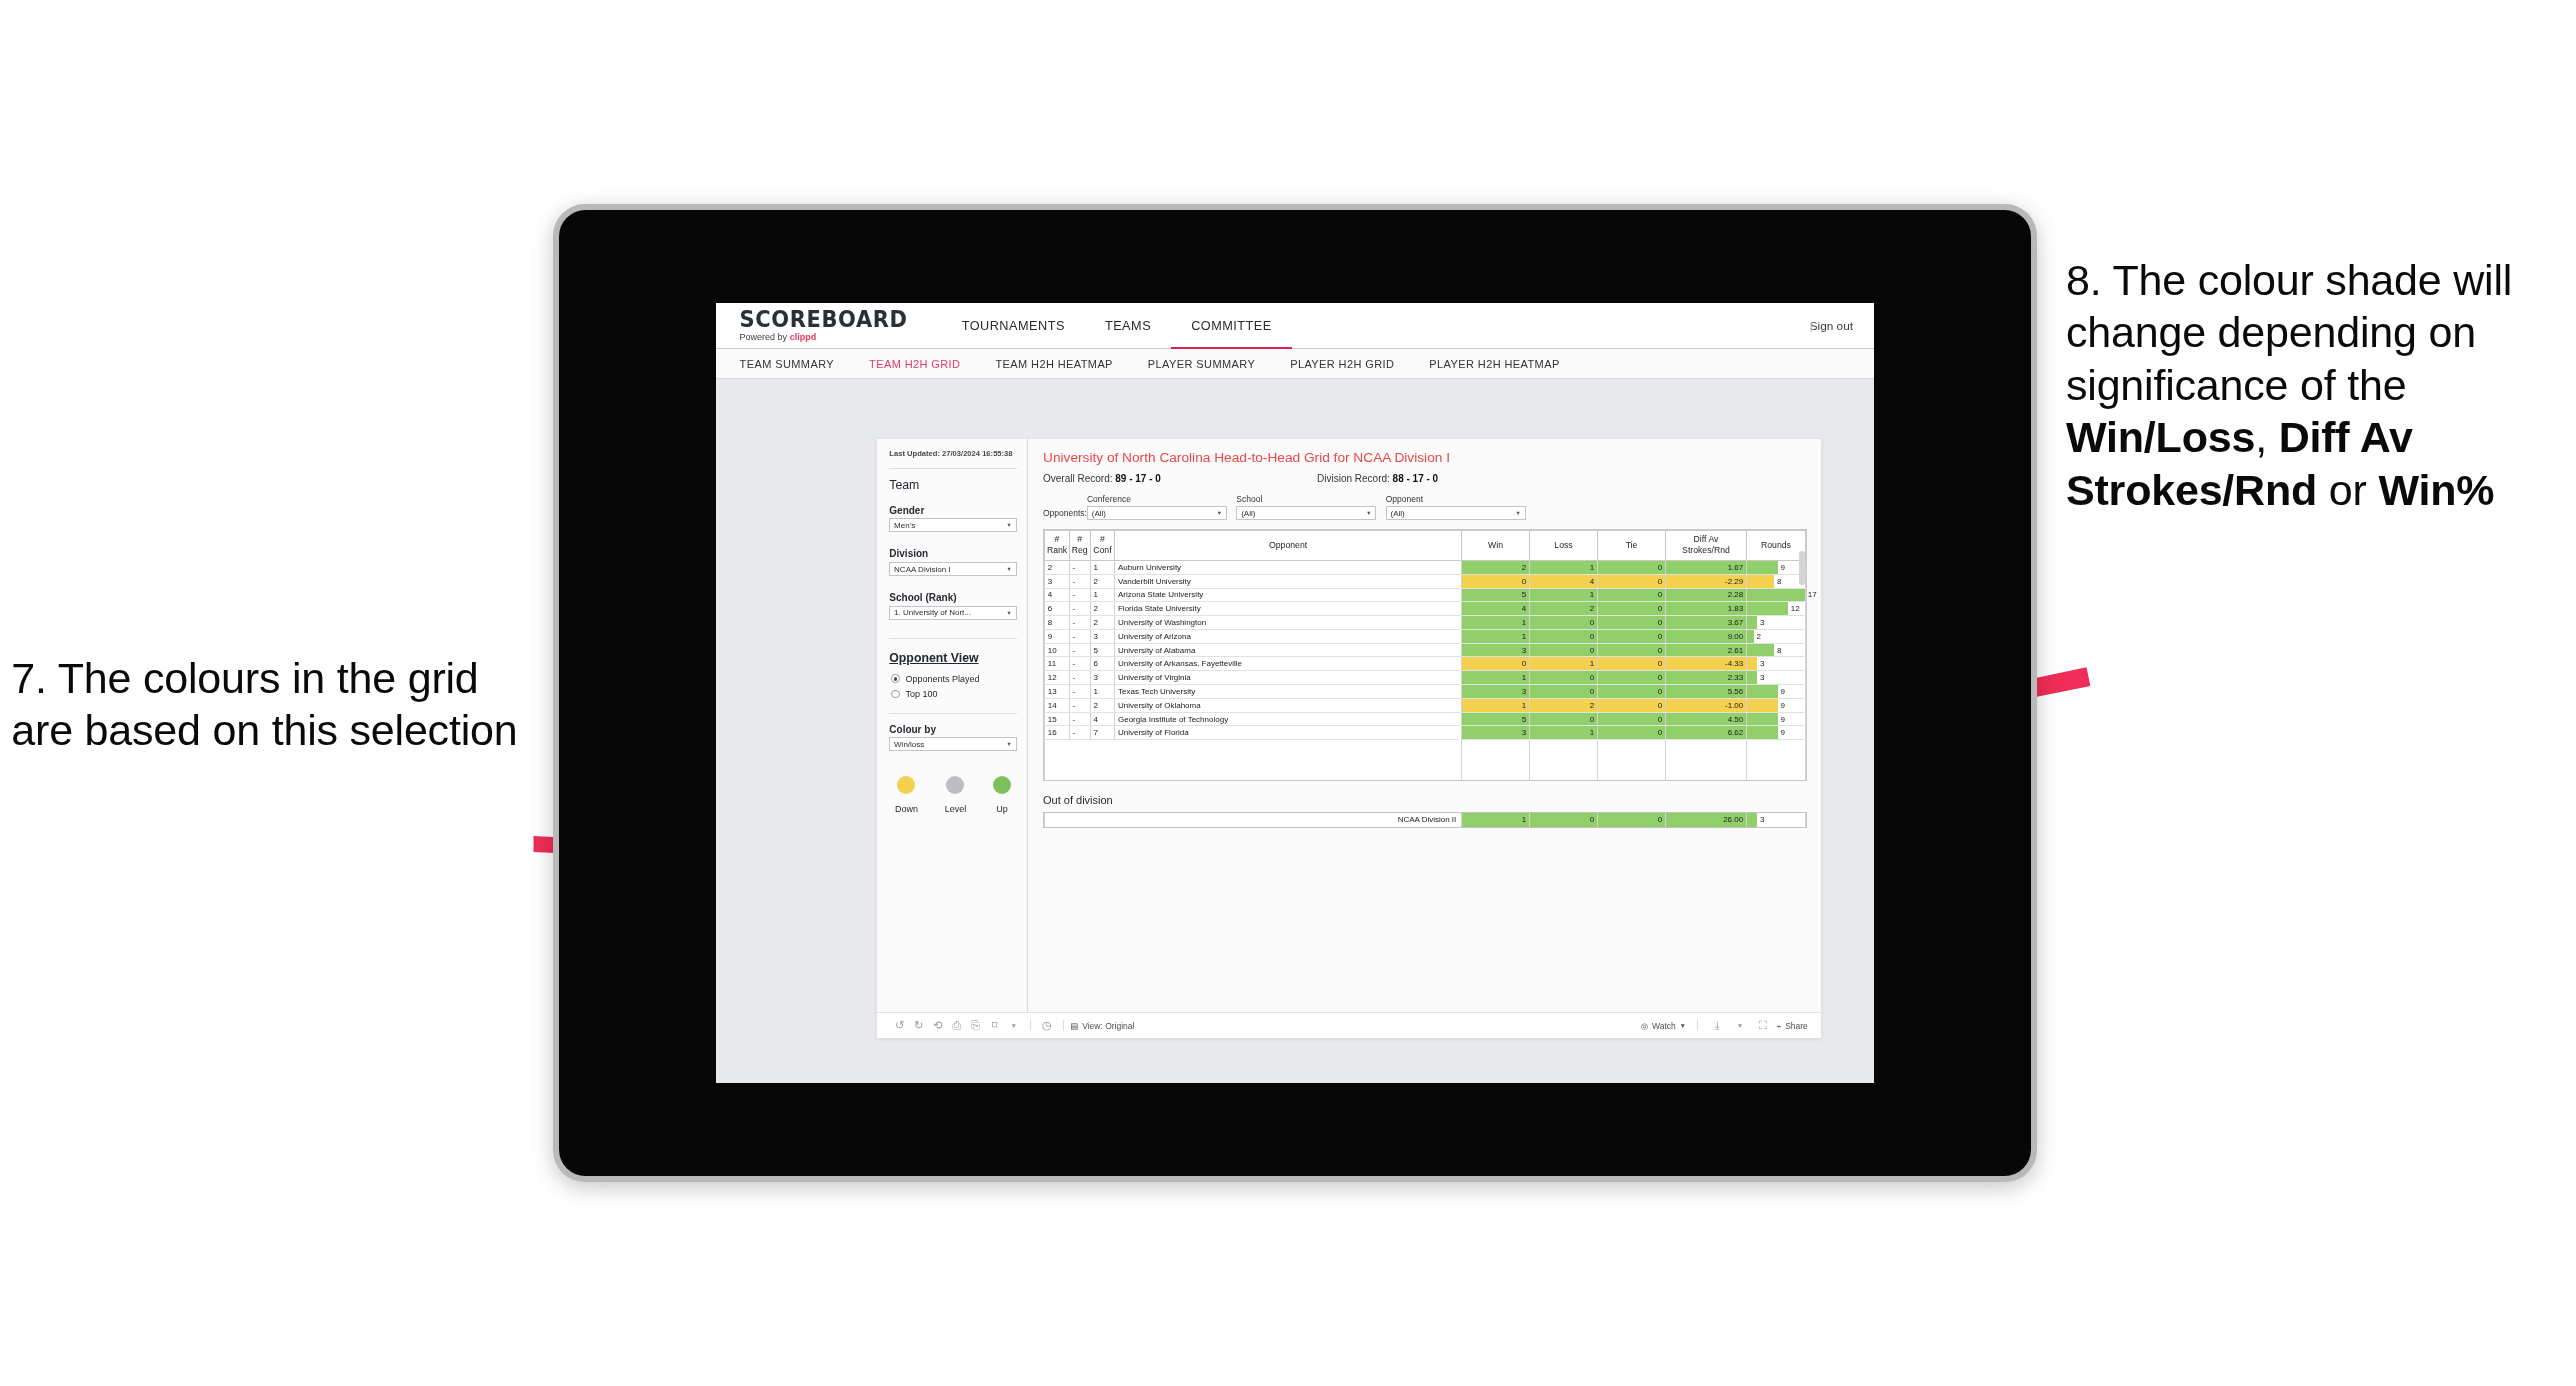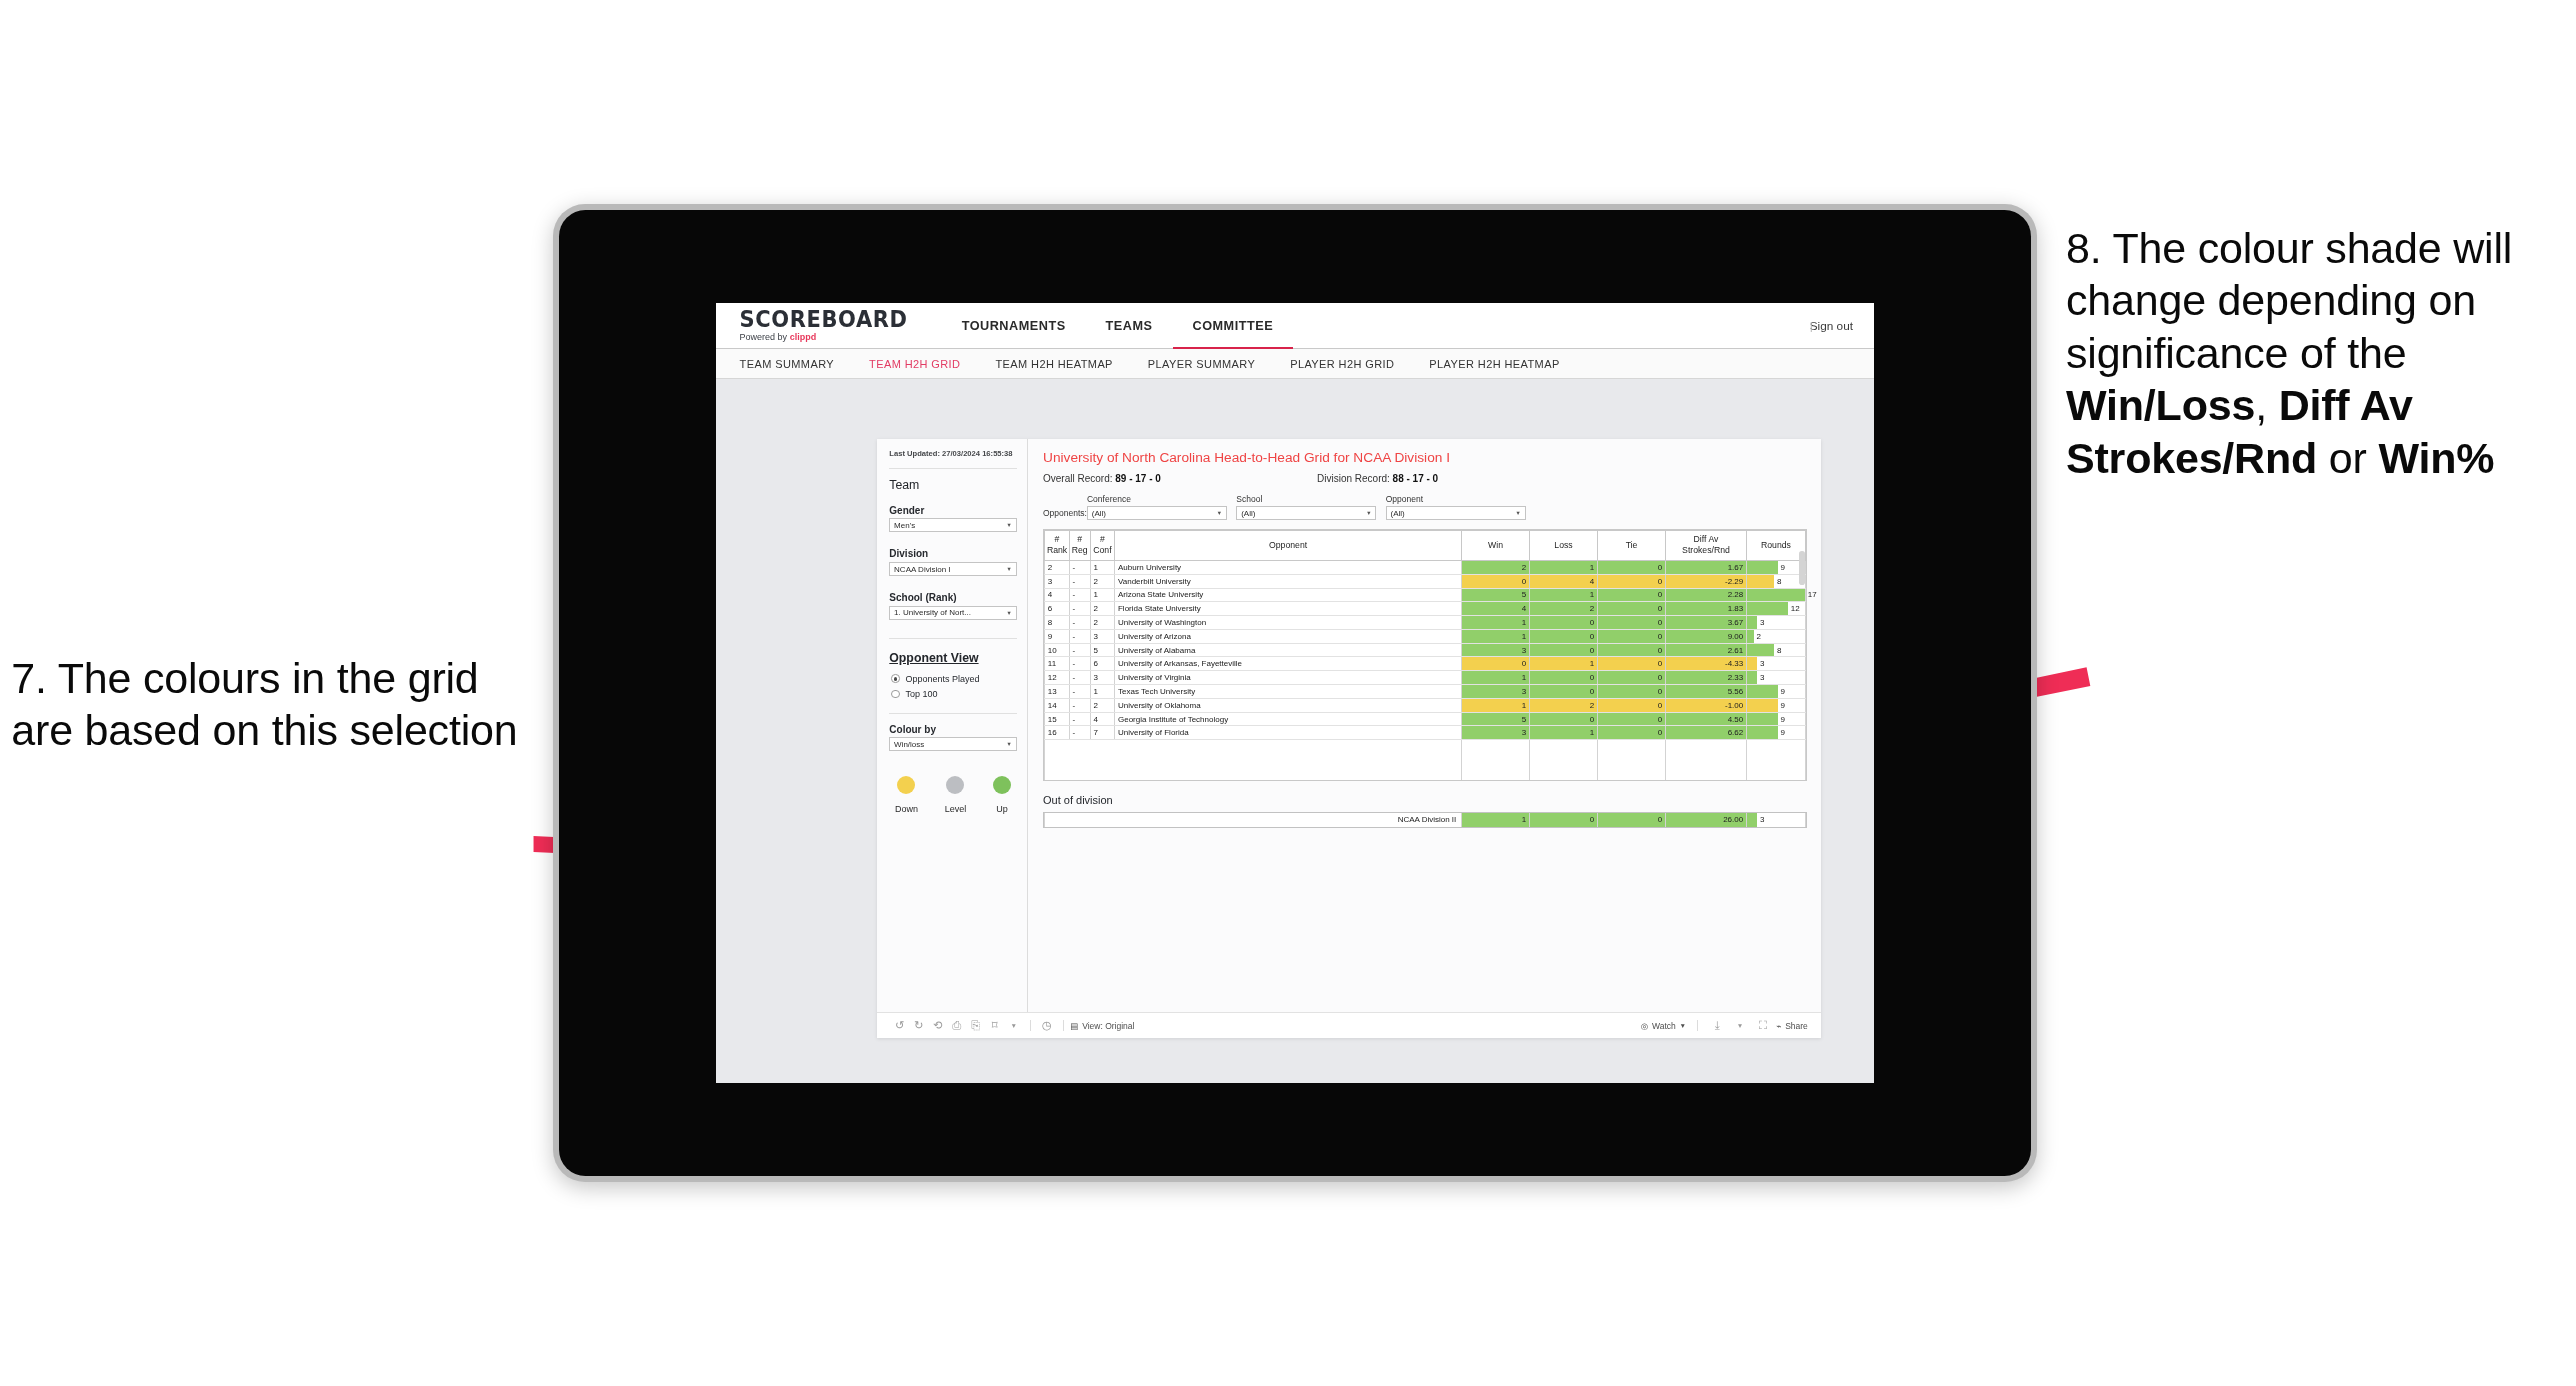--- a/index.html
+++ b/index.html
@@ -5,21 +5,21 @@
   html,body{margin:0;padding:0;}
   body{
     width:2576px;height:1386px;background:#ffffff;
     font-family:"Liberation Sans", sans-serif;
     overflow:hidden;position:relative;
   }
 
   
   .annot{position:absolute;color:#0a0a0a;font-size:43px;line-height:1.22;letter-spacing:-0.2px;}
   #annot-left{left:11.3px;top:652px;width:529px;}
-  #annot-right{left:2066px;top:222px;width:510px;}
+  #annot-right{left:2066px;top:254px;width:510px;}
   .annot b{font-weight:700;}
 
   .arrow{position:absolute;pointer-events:none;}
 
   
   #tablet{position:absolute;left:553px;top:204px;width:1484px;height:978px;
     background:#b9b9b9;border-radius:32px;padding:5.7px;box-sizing:border-box;
     box-shadow:0 5.7px 21px rgba(0,0,0,.22);}
   #tablet-inner{width:100%;height:100%;background:#070707;border-radius:26.4px;
     box-sizing:border-box;display:flex;align-items:center;justify-content:center;}
@@ -28,21 +28,21 @@
   
   .topbar{height:45px;background:#fff;display:flex;align-items:center;
     border-bottom:0.9px solid #c9c9c9;position:relative;}
   .brand{padding-left:23.6px;padding-right:34px;line-height:1;}
   .brand .b1{font-size:21px;font-weight:700;letter-spacing:0.6px;color:#2b2f36;
     font-family:"DejaVu Sans", sans-serif;transform:scaleY(1.08);display:inline-block;}
   .brand .b2{font-size:9px;color:#3b3f46;margin-top:2.8px;}
   .brand .b2 i{color:#e8395c;font-style:normal;font-weight:700;}
   .topnav{display:flex;align-items:stretch;height:100%;}
   .topnav a{display:flex;align-items:center;padding:0 20px;font-size:12.7px;
-    color:#2a2a2a;text-decoration:none;letter-spacing:0.5px;position:relative;font-weight:bold;}
+    color:#2a2a2a;text-decoration:none;letter-spacing:0.5px;position:relative;}
   .topnav a.active::after{content:"";position:absolute;left:0;right:0;bottom:-0.9px;
     height:2.4px;background:#d8234a;}
   .signout{position:absolute;right:21px;top:50%;transform:translateY(-50%);
     font-size:11.8px;color:#3b3b3b;}
   .signout .bar{color:#b7b7b7;margin-right:11.3px;}
 
   .subbar{height:29px;background:#fafafa;border-bottom:0.9px solid #d6d6d6;
     display:flex;align-items:center;padding-left:23.6px;}
   .subbar a{font-size:11px;color:#333;text-decoration:none;margin-right:35px;letter-spacing:0.4px;}
   .subbar a.active{color:#e23b63;}

